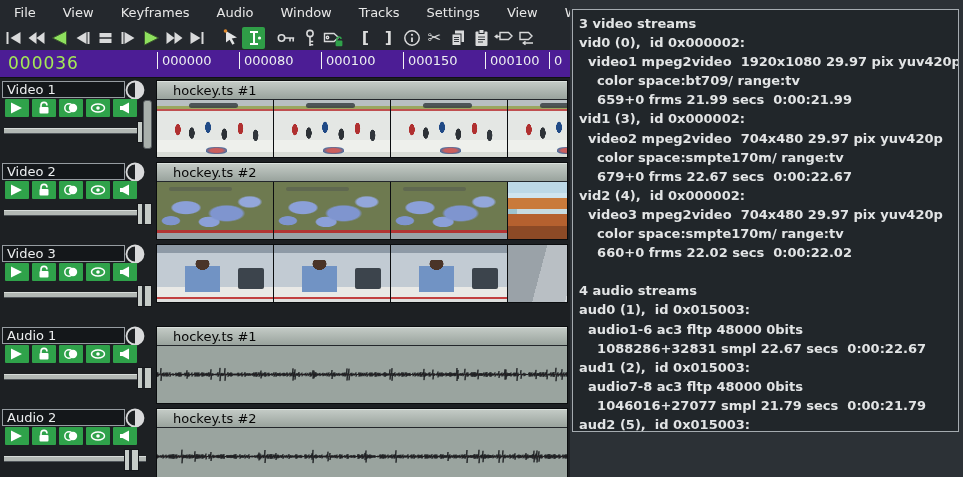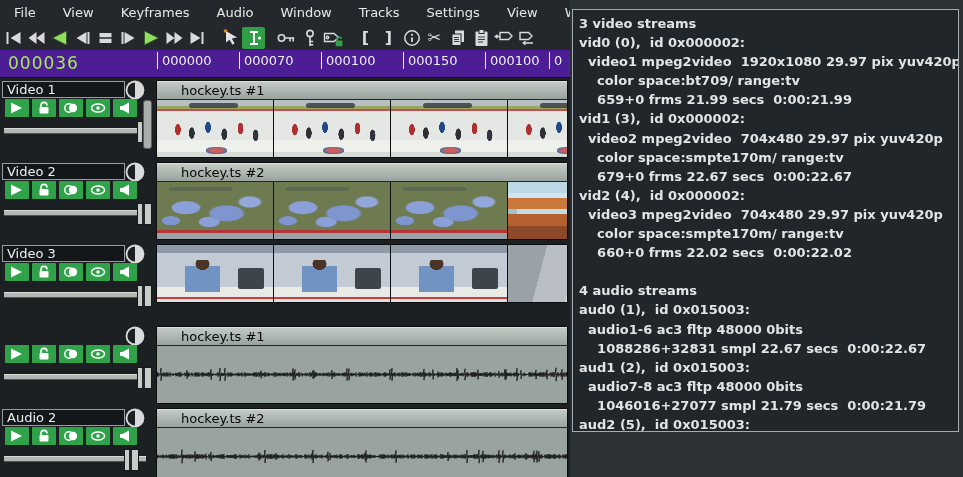--- a/index.html
+++ b/index.html
@@ -35,21 +35,21 @@
   .btns{position:absolute;left:5px;top:19px;display:flex;gap:3px;}
   .btn{width:24px;height:18px;background:#2fa24a;display:flex;align-items:center;
        justify-content:center;border-radius:1px;}
   .fader{position:absolute;left:4px;top:48px;width:142px;height:4px;background:#b2b8b4;
          border-top:1px solid #d7dcd9;border-bottom:1px solid #50555a;}
   .fhandle{position:absolute;top:-8px;width:13px;height:20px;border:1px solid #15171a;
            background:linear-gradient(90deg,#c6ccc8 0 4px,#24282c 4px 7px,#c6ccc8 7px);}
   .clip{position:absolute;left:156px;top:0;width:410px;border:1px solid #0b0d0f;}
   .cliptitle{height:17px;background:linear-gradient(180deg,#c3cac5,#99a39d);
              border-top:1px solid #dbe1dd;border-bottom:1px solid #23272b;
-             color:#060606;font-size:13px;line-height:17px;padding-left:24px;}
+             color:#060606;font-size:13px;line-height:17px;padding-left:16px;}
   .clipbody{height:57px;overflow:hidden;display:flex;background:#0e1012;}
   .clipbody.audio{background:#9aa49f;display:block;}
   .clipbody.audio svg{display:block}
   .thumb{height:100%;width:117px;flex:none;border-right:1px solid #0c0e10;position:relative;box-sizing:border-box;}
   
   .th-hockey{background:
     radial-gradient(3px 6px at 18% 52%,#b03030 90%,transparent),
     radial-gradient(3px 6px at 30% 58%,#2c3136 90%,transparent),
     radial-gradient(3px 6px at 44% 48%,#204a86 90%,transparent),
     radial-gradient(3px 6px at 58% 60%,#2c3136 90%,transparent),
@@ -246,21 +246,21 @@
             </g>
           </svg>
         </div>
     </div>
 
     <div class="timebar">
       <div class="timecode">000036</div>
       <div class="tick" style="left:157px"></div>
       <div class="ticklabel" style="left:162px">000000</div>
       <div class="tick" style="left:239px"></div>
-      <div class="ticklabel" style="left:244px">000070</div>
+      <div class="ticklabel" style="left:244px">000080</div>
       <div class="tick" style="left:321px"></div>
       <div class="ticklabel" style="left:326px">000100</div>
       <div class="tick" style="left:403px"></div>
       <div class="ticklabel" style="left:408px">000150</div>
       <div class="tick" style="left:485px"></div>
       <div class="ticklabel" style="left:490px">000100</div>
       <div class="tick" style="left:549px"></div>
       <div class="ticklabel" style="left:554px">0</div>
     </div>
 
@@ -414,20 +414,21 @@
           <div class="thumb th-call"></div>
           <div class="thumb th-call"></div>
           <div class="thumb th-call"></div>
           <div class="thumb th-office"></div>
         </div>
       </div>
     </div>
 
     <div class="row" style="top:326px">
       <div class="patch">
+        <div class="tname">Audio 1</div>
         <div class="knob"><svg width="22" height="22" viewBox="0 0 22 22">
               <circle cx="11" cy="11" r="8.5" fill="none" stroke="#d9dadb" stroke-width="1.8"></circle>
               <path d="M11 2.5a8.5 8.5 0 0 1 0 17z" fill="#d9dadb"></path>
             </svg></div>
         <div class="btns">
           <div class="btn">
               <svg width="18" height="14" viewBox="0 0 18 14">
                 <path d="M3 1.5 14 7 3 12.5Z" fill="#fff"></path>
               </svg>
             </div>

